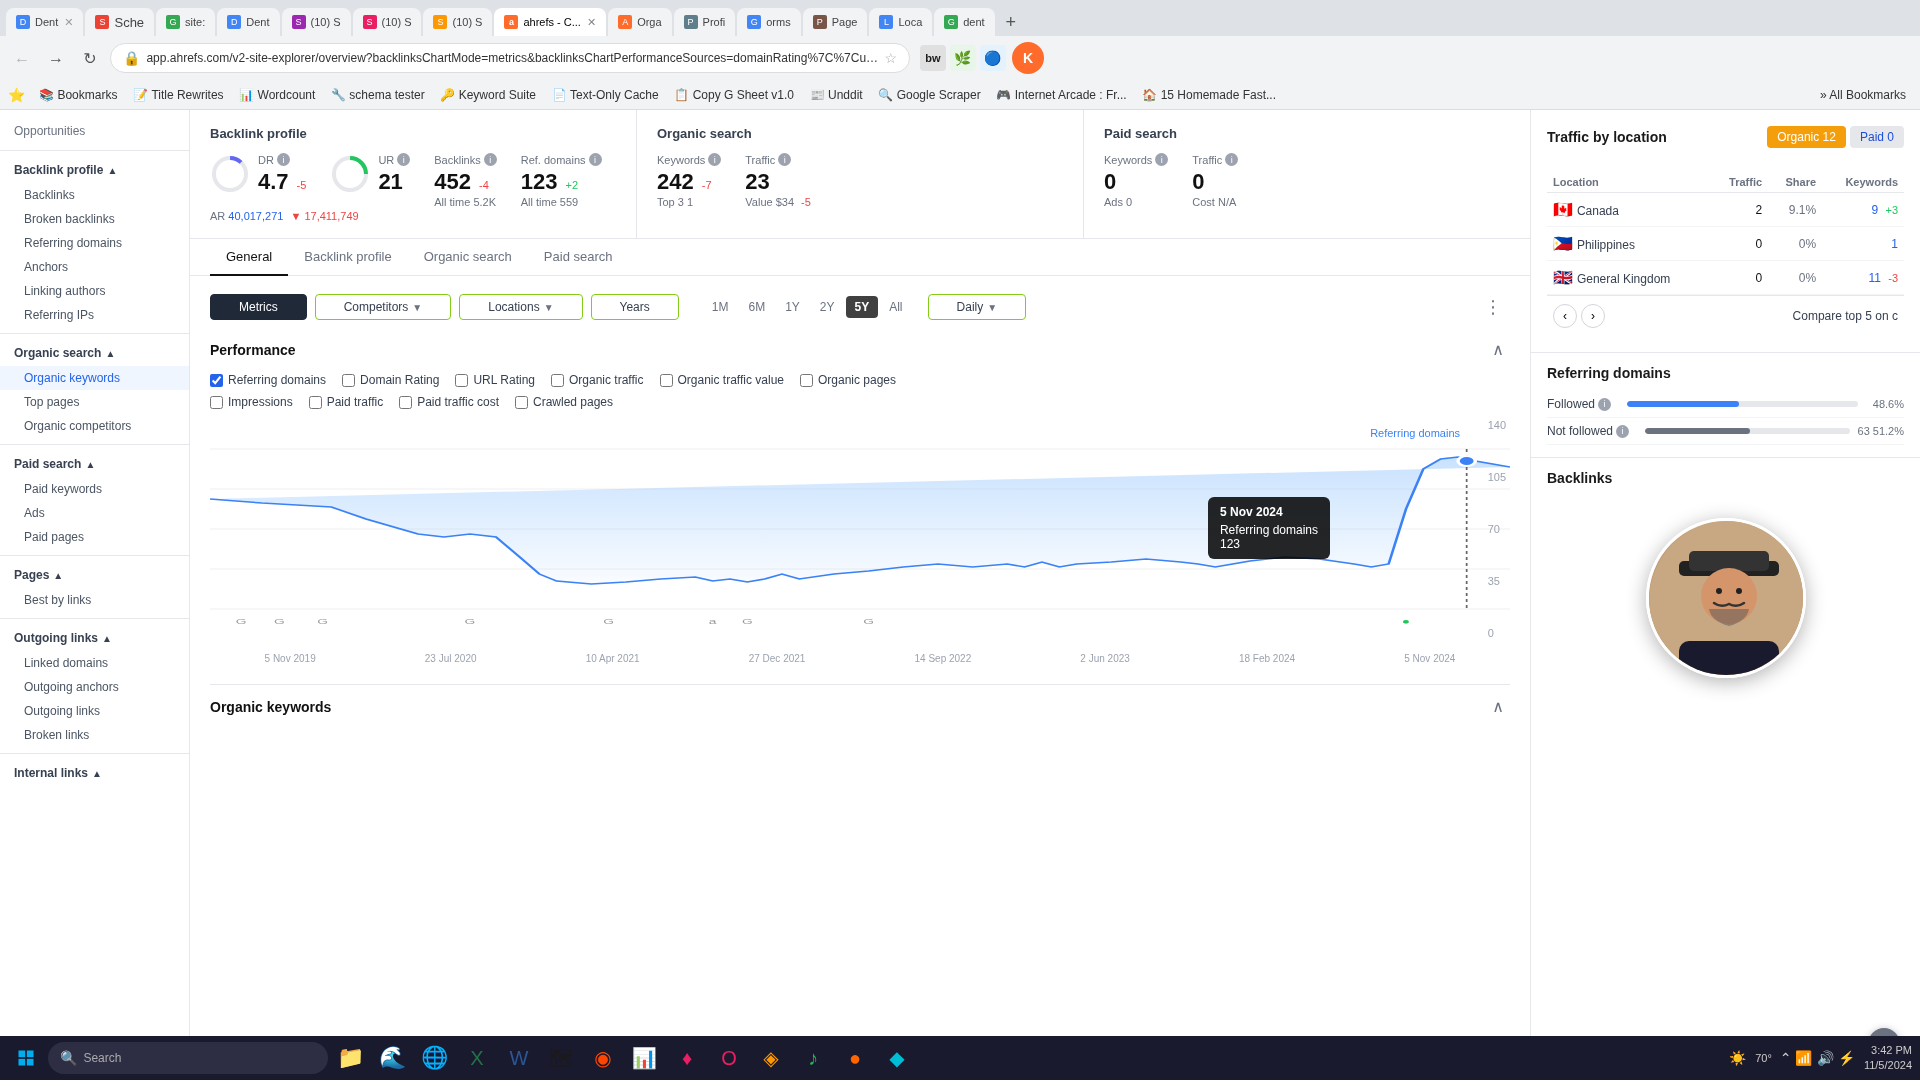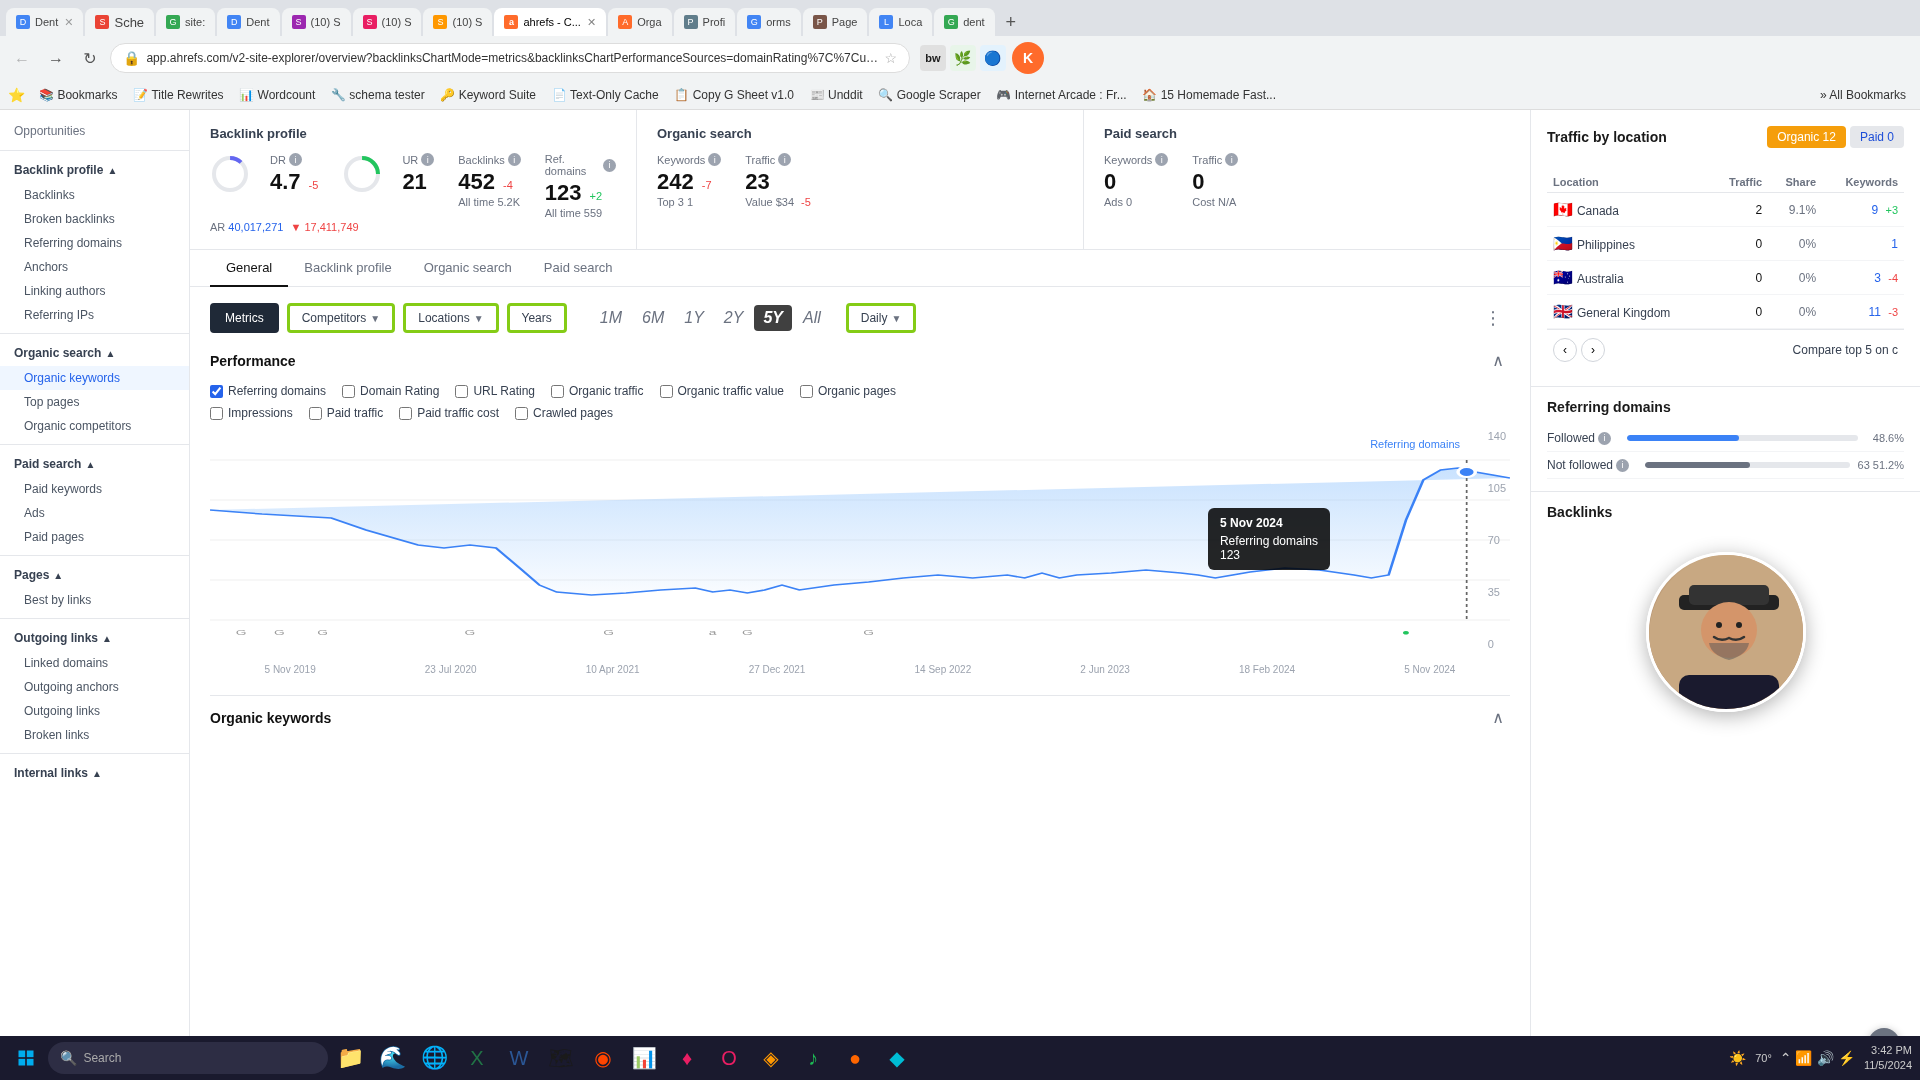--- a/index.html
+++ b/index.html
@@ -47,34 +47,34 @@
     .metric-label { font-size: 11px; color: #6b7280; margin-bottom: 3px; display: flex; align-items: center; gap: 3px; }
     .metric-value { font-size: 22px; font-weight: 600; color: #111; }
     .metric-sub { font-size: 11px; color: #6b7280; margin-top: 1px; }
     .metric-change { font-size: 11px; margin-left: 4px; }
     .metric-change.negative { color: #ef4444; }
     .metric-change.positive { color: #22c55e; }
     .metric-ar { font-size: 11px; color: #6b7280; margin-top: 2px; }
     .metric-ar a { color: #2563eb; text-decoration: none; }
 
     
-    .donut-wrapper { display: flex; align-items: center; gap: 20px; }
+    .donut-wrapper { display: flex; align-items: center; gap: 8px; }
     .donut { width: 40px; height: 40px; }
 
     
     .tabs-bar { display: flex; border-bottom: 1px solid #e5e7eb; padding: 0 20px; background: #fff; }
     .tab-item { padding: 10px 16px; font-size: 13px; color: #6b7280; cursor: pointer; border-bottom: 2px solid transparent; margin-bottom: -1px; }
     .tab-item.active { color: #111; font-weight: 500; border-bottom-color: #111; }
 
     
     .chart-section { padding: 16px 20px; }
     .chart-controls { display: flex; align-items: center; gap: 8px; margin-bottom: 16px; }
-    .chart-btn { padding: 5px 12px; border-radius: 4px; border: 3px solid #84cc16; background: #fff; font-size: 12px; cursor: pointer; color: #374151; display: flex; align-items: center; gap: 4px; }
+    .chart-btn { padding: 5px 28px; border-radius: 4px; border: 1px solid #84cc16; background: #fff; font-size: 12px; cursor: pointer; color: #374151; display: flex; align-items: center; gap: 4px; }
     .chart-btn.active { background: #1f2937; color: #fff; border-color: #1f2937; }
-    .time-btn { padding: 4px 9px; border-radius: 4px; border: none; background: transparent; font-size: 16px; cursor: pointer; color: #6b7280; font-style: italic; }
+    .time-btn { padding: 4px 9px; border-radius: 4px; border: none; background: transparent; font-size: 12px; cursor: pointer; color: #6b7280; }
     .time-btn.active { background: #404040; color: #fff; border-radius: 4px; font-weight: 600; }
     .more-btn { margin-left: auto; padding: 4px 8px; border: none; background: transparent; cursor: pointer; color: #6b7280; font-size: 18px; }
 
     
     .performance-header { display: flex; align-items: center; justify-content: space-between; margin-bottom: 12px; }
     .performance-title { font-size: 14px; font-weight: 600; color: #111; }
     .checkboxes-row { display: flex; flex-wrap: wrap; gap: 16px; margin-bottom: 8px; }
     .checkbox-item { display: flex; align-items: center; gap: 5px; font-size: 12px; color: #374151; cursor: pointer; }
     .checkbox-item input[type="checkbox"] { accent-color: #2563eb; }
     .checkbox-item.yellow input[type="checkbox"] { accent-color: #d97706; }
@@ -562,26 +562,20 @@
             <td><span class="share-value">9.1%</span></td>
             <td><span class="kw-value">9</span> <span class="metric-change positive kw-change">+3</span></td>
           </tr>
           <tr>
             <td><span class="flag">🇵🇭</span><span class="country-name">Philippines</span></td>
             <td><span class="traffic-value">0</span></td>
             <td><span class="share-value">0%</span></td>
             <td><span class="kw-value">1</span></td>
           </tr>
           <tr>
-            <td><span class="flag">🇦🇺</span><span class="country-name">Australia</span></td>
-            <td><span class="traffic-value">0</span></td>
-            <td><span class="share-value">0%</span></td>
-            <td><span class="kw-value">3</span> <span class="metric-change negative kw-change">-4</span></td>
-          </tr>
-          <tr>
             <td><span class="flag">🇬🇧</span><span class="country-name">General Kingdom</span></td>
             <td><span class="traffic-value">0</span></td>
             <td><span class="share-value">0%</span></td>
             <td><span class="kw-value">11</span> <span class="metric-change negative kw-change">-3</span></td>
           </tr>
         </tbody>
       </table>
       <div class="compare-row">
         <div class="compare-btns">
           <button class="compare-nav">‹</button>

